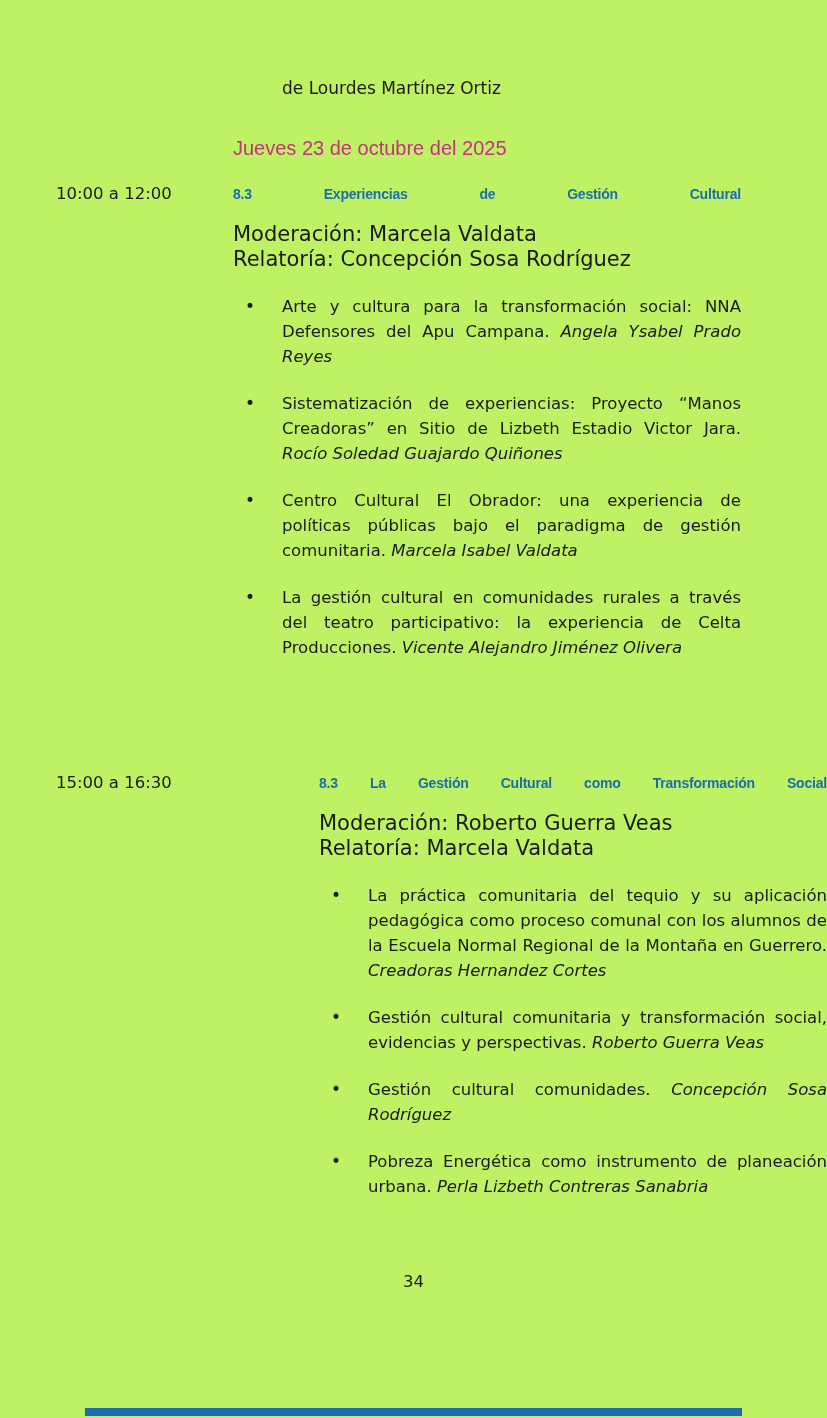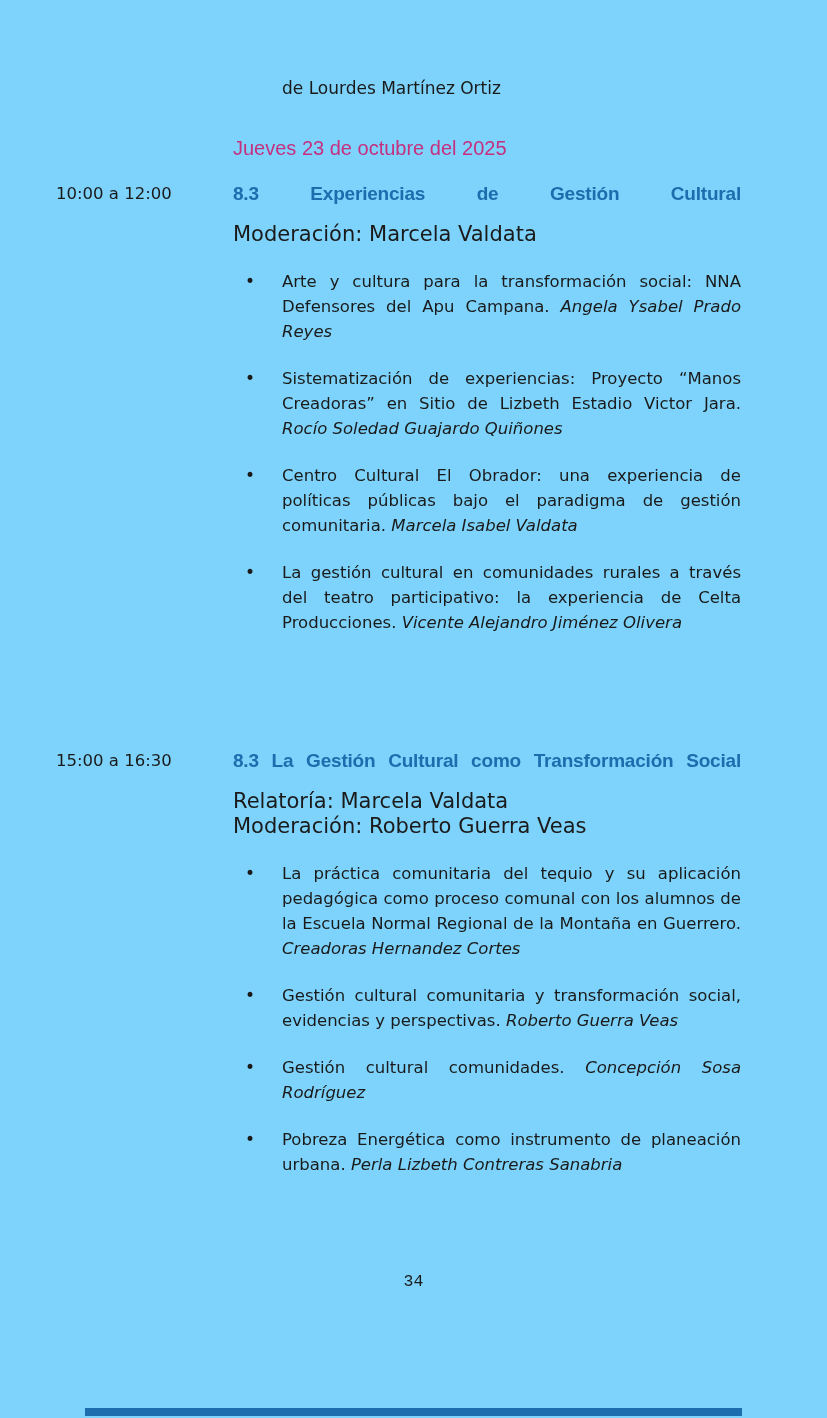--- a/index.html
+++ b/index.html
@@ -1,21 +1,21 @@
 <!DOCTYPE html>
 <html style="--date-heading: #c5307f; --session-title: #1b6dad; --footer-bar: #1b6dad;"><head>
 <meta charset="utf-8">
 <style>
   * { margin: 0; padding: 0; box-sizing: border-box; }
   html, body { background: #ffffff; }
   .page {
     position: relative;
     width: 827px;
     height: 1418px;
-    background: #7dd3fc;
+    background: #bef264;
     font-family: "DejaVu Sans", sans-serif;
     color: #1a1a1a;
     overflow: hidden;
   }
   .intro-line {
     position: absolute;
     top: 76px;
     left: 282px;
     font-size: 17px;
     line-height: 25px;
@@ -30,34 +30,34 @@
     color: var(--date-heading, #c5307f);
   }
   .session {
     position: absolute;
     left: 0;
     width: 827px;
     display: flex;
     align-items: flex-start;
   }
   .session-1 { top: 181px; }
-  .session-2 { top: 748px; }
+  .session-2 { top: 770px; justify-content: space-between; }
   .session-time {
     width: 233px;
     padding-left: 56px;
     padding-top: 3px;
     font-size: 16.5px;
     white-space: nowrap;
     flex: 0 0 233px;
   }
   .session-content { width: 508px; flex: 0 0 508px; }
   .session-title {
     font-family: "Liberation Sans", sans-serif;
     font-weight: 700;
-    font-size: 19px;
+    font-size: 14px;
     letter-spacing: -0.2px;
     color: var(--session-title, #1b6dad);
     line-height: 26px;
   }
   .title-line { height: 26px; overflow: hidden; }
   .stretch { text-align: justify; }
   .stretch::after { content: ""; display: inline-block; width: 100%; }
   .roles { margin-top: 15px; font-size: 21px; line-height: 25px; }
   .items {
     list-style: none;
@@ -78,21 +78,20 @@
     font-size: 17px;
   }
   .items li .author { font-style: italic; }
   .page-number {
     position: absolute;
     top: 1272px;
     left: 0;
     width: 827px;
     text-align: center;
     font-size: 16.5px;
-    font-family: Liberation Mono, monospace;
   }
   .footer-rule {
     position: absolute;
     top: 1408px;
     left: 85px;
     width: 657px;
     height: 8px;
     background: var(--footer-bar, #1b6dad);
   }
 </style>
@@ -106,20 +105,21 @@
   <div class="date-heading">Jueves 23 de octubre del 2025</div>
 
   <div class="session session-1">
     <div class="session-time">10:00 a 12:00</div>
     <div class="session-content">
       <div class="session-title">
         <div class="title-line stretch">8.3 Experiencias de Gestión Cultural</div>
       </div>
       <div class="roles">
         <div>Moderación: Marcela Valdata</div>
+        <div>Relatoría: Concepción Sosa Rodríguez</div>
       </div>
       <ul class="items">
         <li>
           <span class="bullet">•</span>
           <span>Arte y cultura para la transformación social: NNA Defensores del Apu Campana.</span>
           <span class="author">Angela Ysabel Prado Reyes</span>
         </li>
         <li>
           <span class="bullet">•</span>
           <span>Sistematización de experiencias: Proyecto “Manos Creadoras” en Sitio de Lizbeth Estadio Victor Jara.</span>
@@ -139,22 +139,22 @@
     </div>
   </div>
 
   <div class="session session-2">
     <div class="session-time">15:00 a 16:30</div>
     <div class="session-content">
       <div class="session-title">
         <div class="title-line stretch">8.3 La Gestión Cultural como Transformación Social</div>
       </div>
       <div class="roles">
+        <div>Moderación: Roberto Guerra Veas</div>
         <div>Relatoría: Marcela Valdata</div>
-        <div>Moderación: Roberto Guerra Veas</div>
       </div>
       <ul class="items">
         <li>
           <span class="bullet">•</span>
           <span>La práctica comunitaria del tequio y su aplicación pedagógica como proceso comunal con los alumnos de la Escuela Normal Regional de la Montaña en Guerrero.</span>
           <span class="author">Creadoras Hernandez Cortes</span>
         </li>
         <li>
           <span class="bullet">•</span>
           <span>Gestión cultural comunitaria y transformación social, evidencias y perspectivas.</span>

